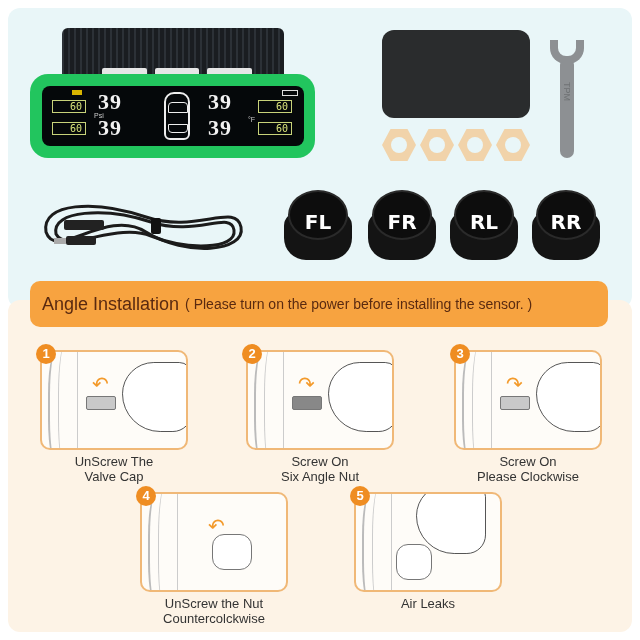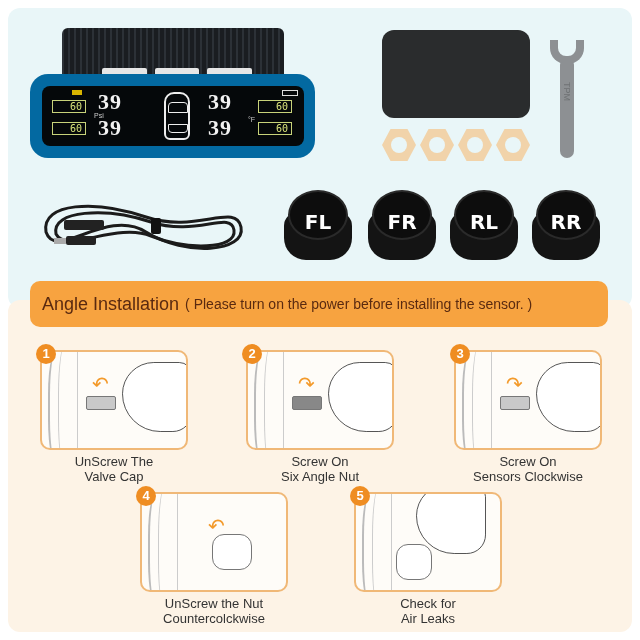--- a/index.html
+++ b/index.html
@@ -11,21 +11,21 @@
   .bottom-panel { position: absolute; left: 8px; top: 300px; width: 624px; height: 332px;
     background: #fdf3e6; border-radius: 12px; }
 
   
   .monitor { position: absolute; left: 30px; top: 28px; width: 285px; height: 130px; }
   .solar { position: absolute; left: 32px; top: 0; width: 222px; height: 48px; background: #1e2226;
     border-radius: 6px 6px 0 0;
     background-image: repeating-linear-gradient(90deg, #2c3137 0 2px, #1a1d21 2px 6px); }
   .tabs { position: absolute; left: 72px; top: 40px; width: 150px; height: 8px; display: flex; gap: 8px; }
   .tabs span { flex: 1; background: #e6e6e6; border-radius: 2px; }
-  .body { position: absolute; left: 0; top: 46px; width: 285px; height: 84px; background: #0369a1;
+  .body { position: absolute; left: 0; top: 46px; width: 285px; height: 84px; background: #22c55e;
     border-radius: 18px; }
   .screen { position: absolute; left: 12px; top: 12px; width: 262px; height: 60px; background: #05080a;
     border-radius: 8px; }
   .lcd-small { position: absolute; width: 34px; height: 13px; border: 1.5px solid #c8d37a;
     color: #d9e27a; font-family: "DejaVu Sans Mono", monospace; font-size: 10px; text-align: right;
     padding-right: 3px; line-height: 11px; }
   .lcd-big { position: absolute; color: #f2f2f2; font-family: Liberation Serif, serif;
     font-size: 22px; font-weight: bold; letter-spacing: 1px; line-height: 24px; }
   .unit { position: absolute; color: #ccc; font-size: 7px; }
   .car-icon { position: absolute; left: 122px; top: 6px; width: 26px; height: 48px; border: 2px solid #eee;
@@ -202,21 +202,21 @@
   <div class="frame">
     <div class="tire"></div>
       <div class="tire2"></div>
     <div class="valve"></div>
     <div class="hand"></div>
     <div class="arrow">↷</div>
   </div>
   <div class="badge">3</div>
   <div class="caption">
     <div>Screw On</div>
-      <div>Sensors Clockwise</div>
+      <div>Please Clockwise</div>
   </div>
 </div>
 
 <div class="step" style="left:140px;top:492px;">
   <div class="frame">
     <div class="tire"></div>
       <div class="tire2"></div>
     <div class="valve" style="left:70px;top:40px;width:40px;height:36px;border-radius:12px;background:#fff;"></div>
     <div class="arrow" style="left:66px;">↶</div>
   </div>
@@ -229,16 +229,15 @@
 
 <div class="step" style="left:354px;top:492px;">
   <div class="frame">
     <div class="tire"></div>
       <div class="tire2"></div>
     <div class="valve" style="left:40px;top:50px;width:36px;height:36px;border-radius:12px;background:#fff;"></div>
     <div class="hand" style="left:60px;top:-10px;"></div>
   </div>
   <div class="badge">5</div>
   <div class="caption">
-    <div>Check for</div>
       <div>Air Leaks</div>
   </div>
 </div>
 
 </body></html>

